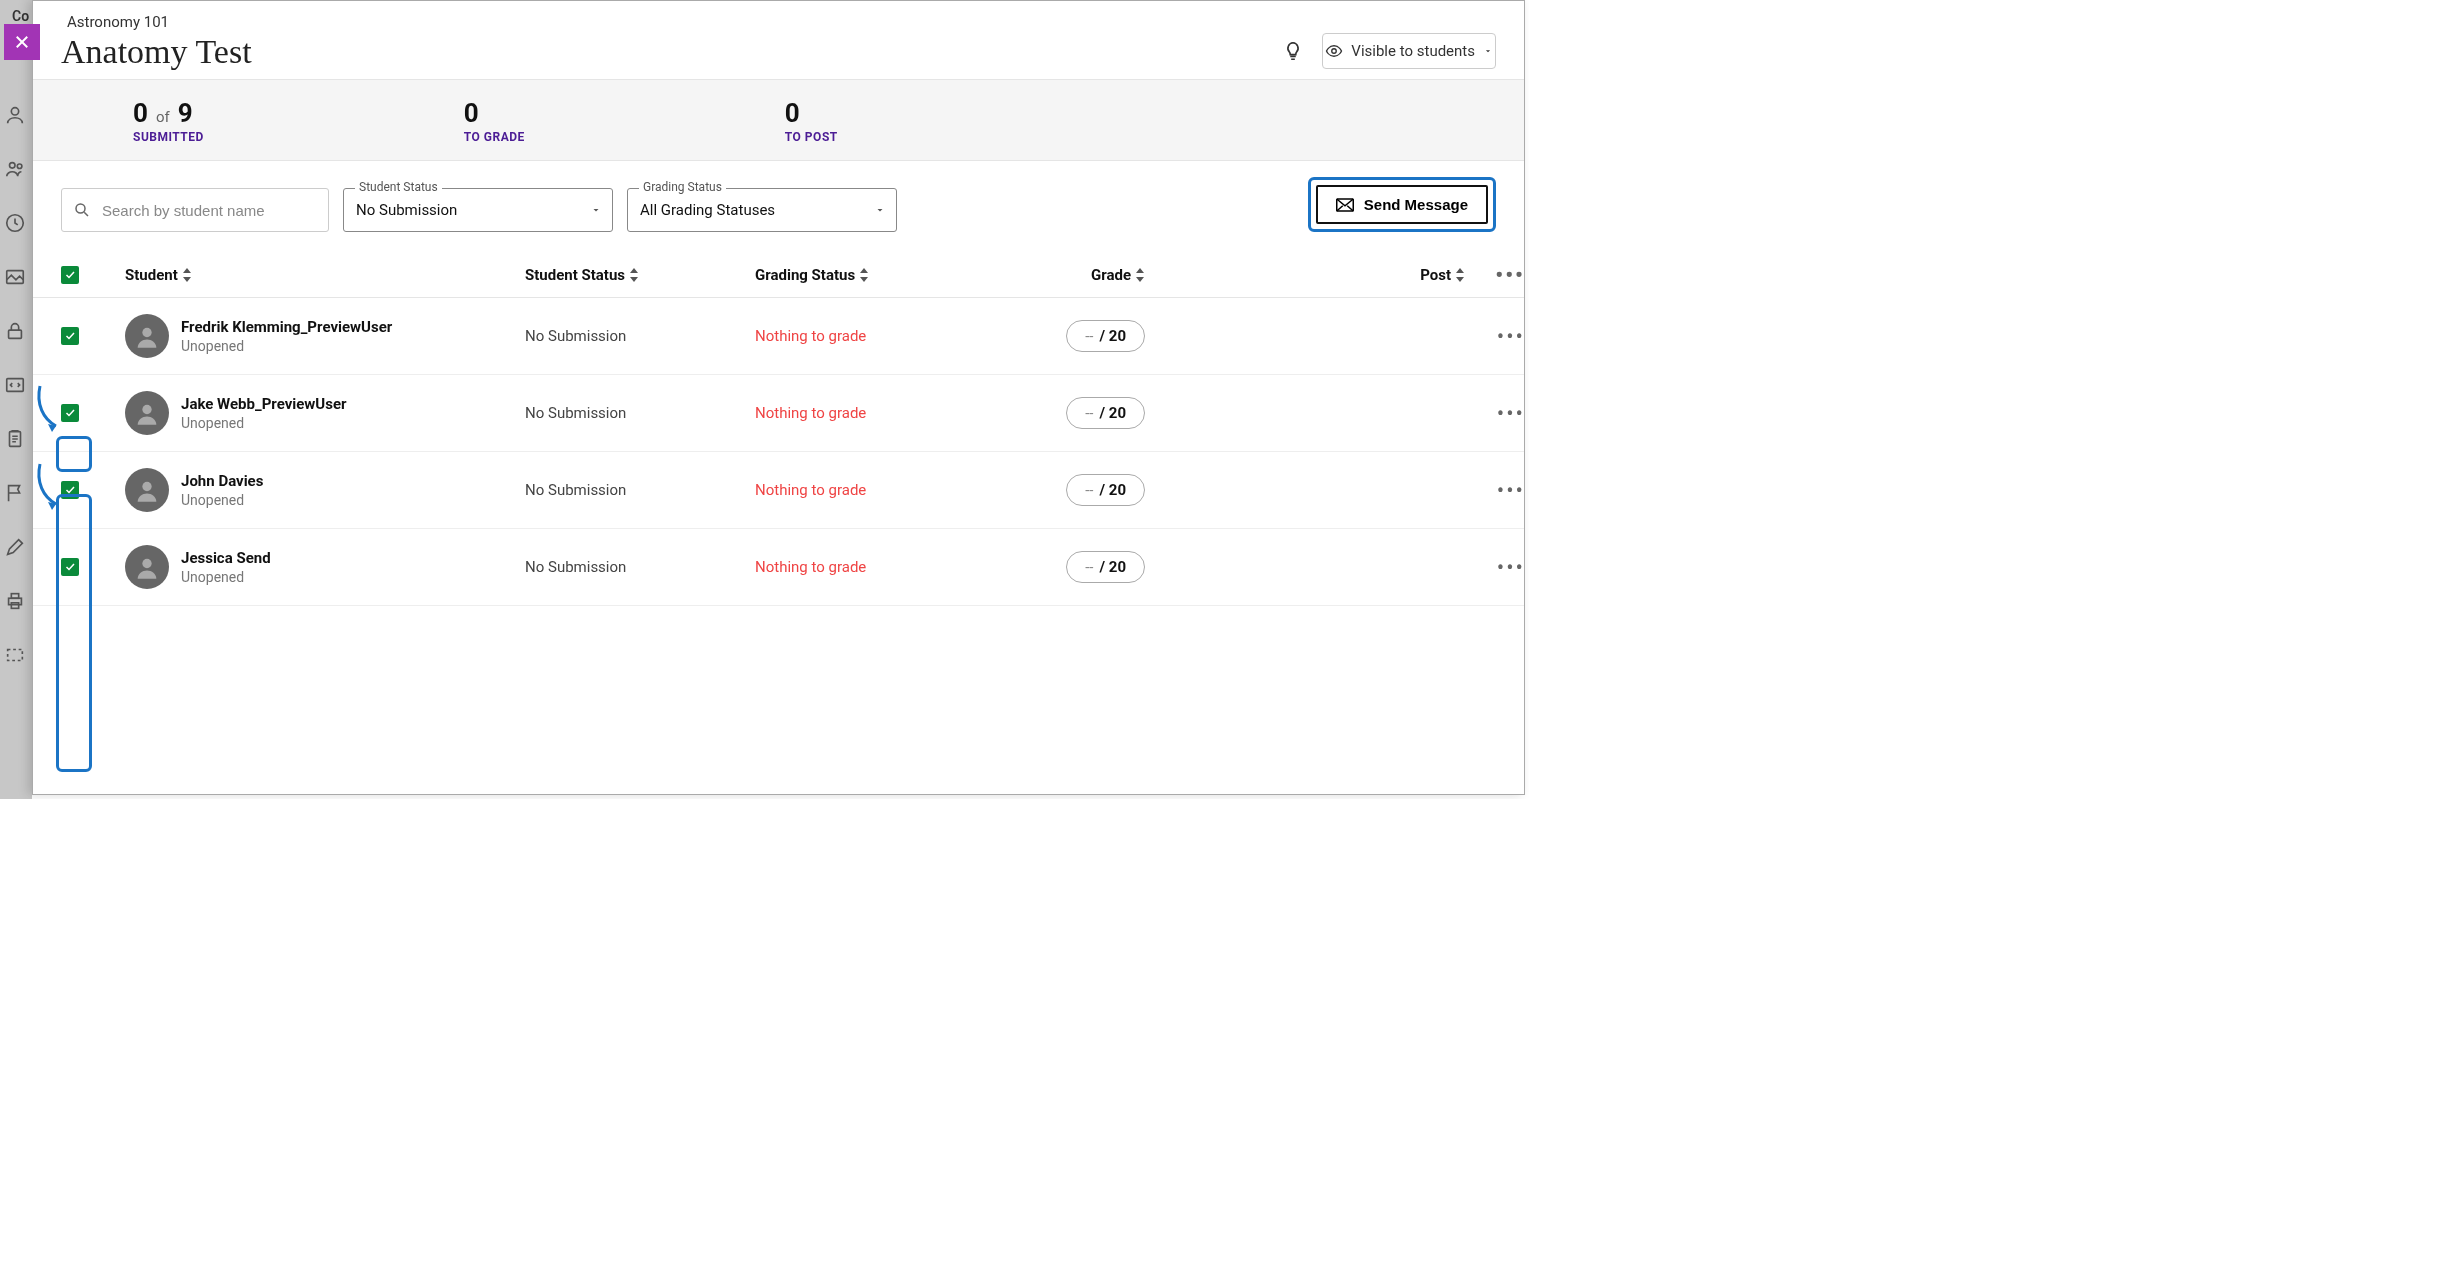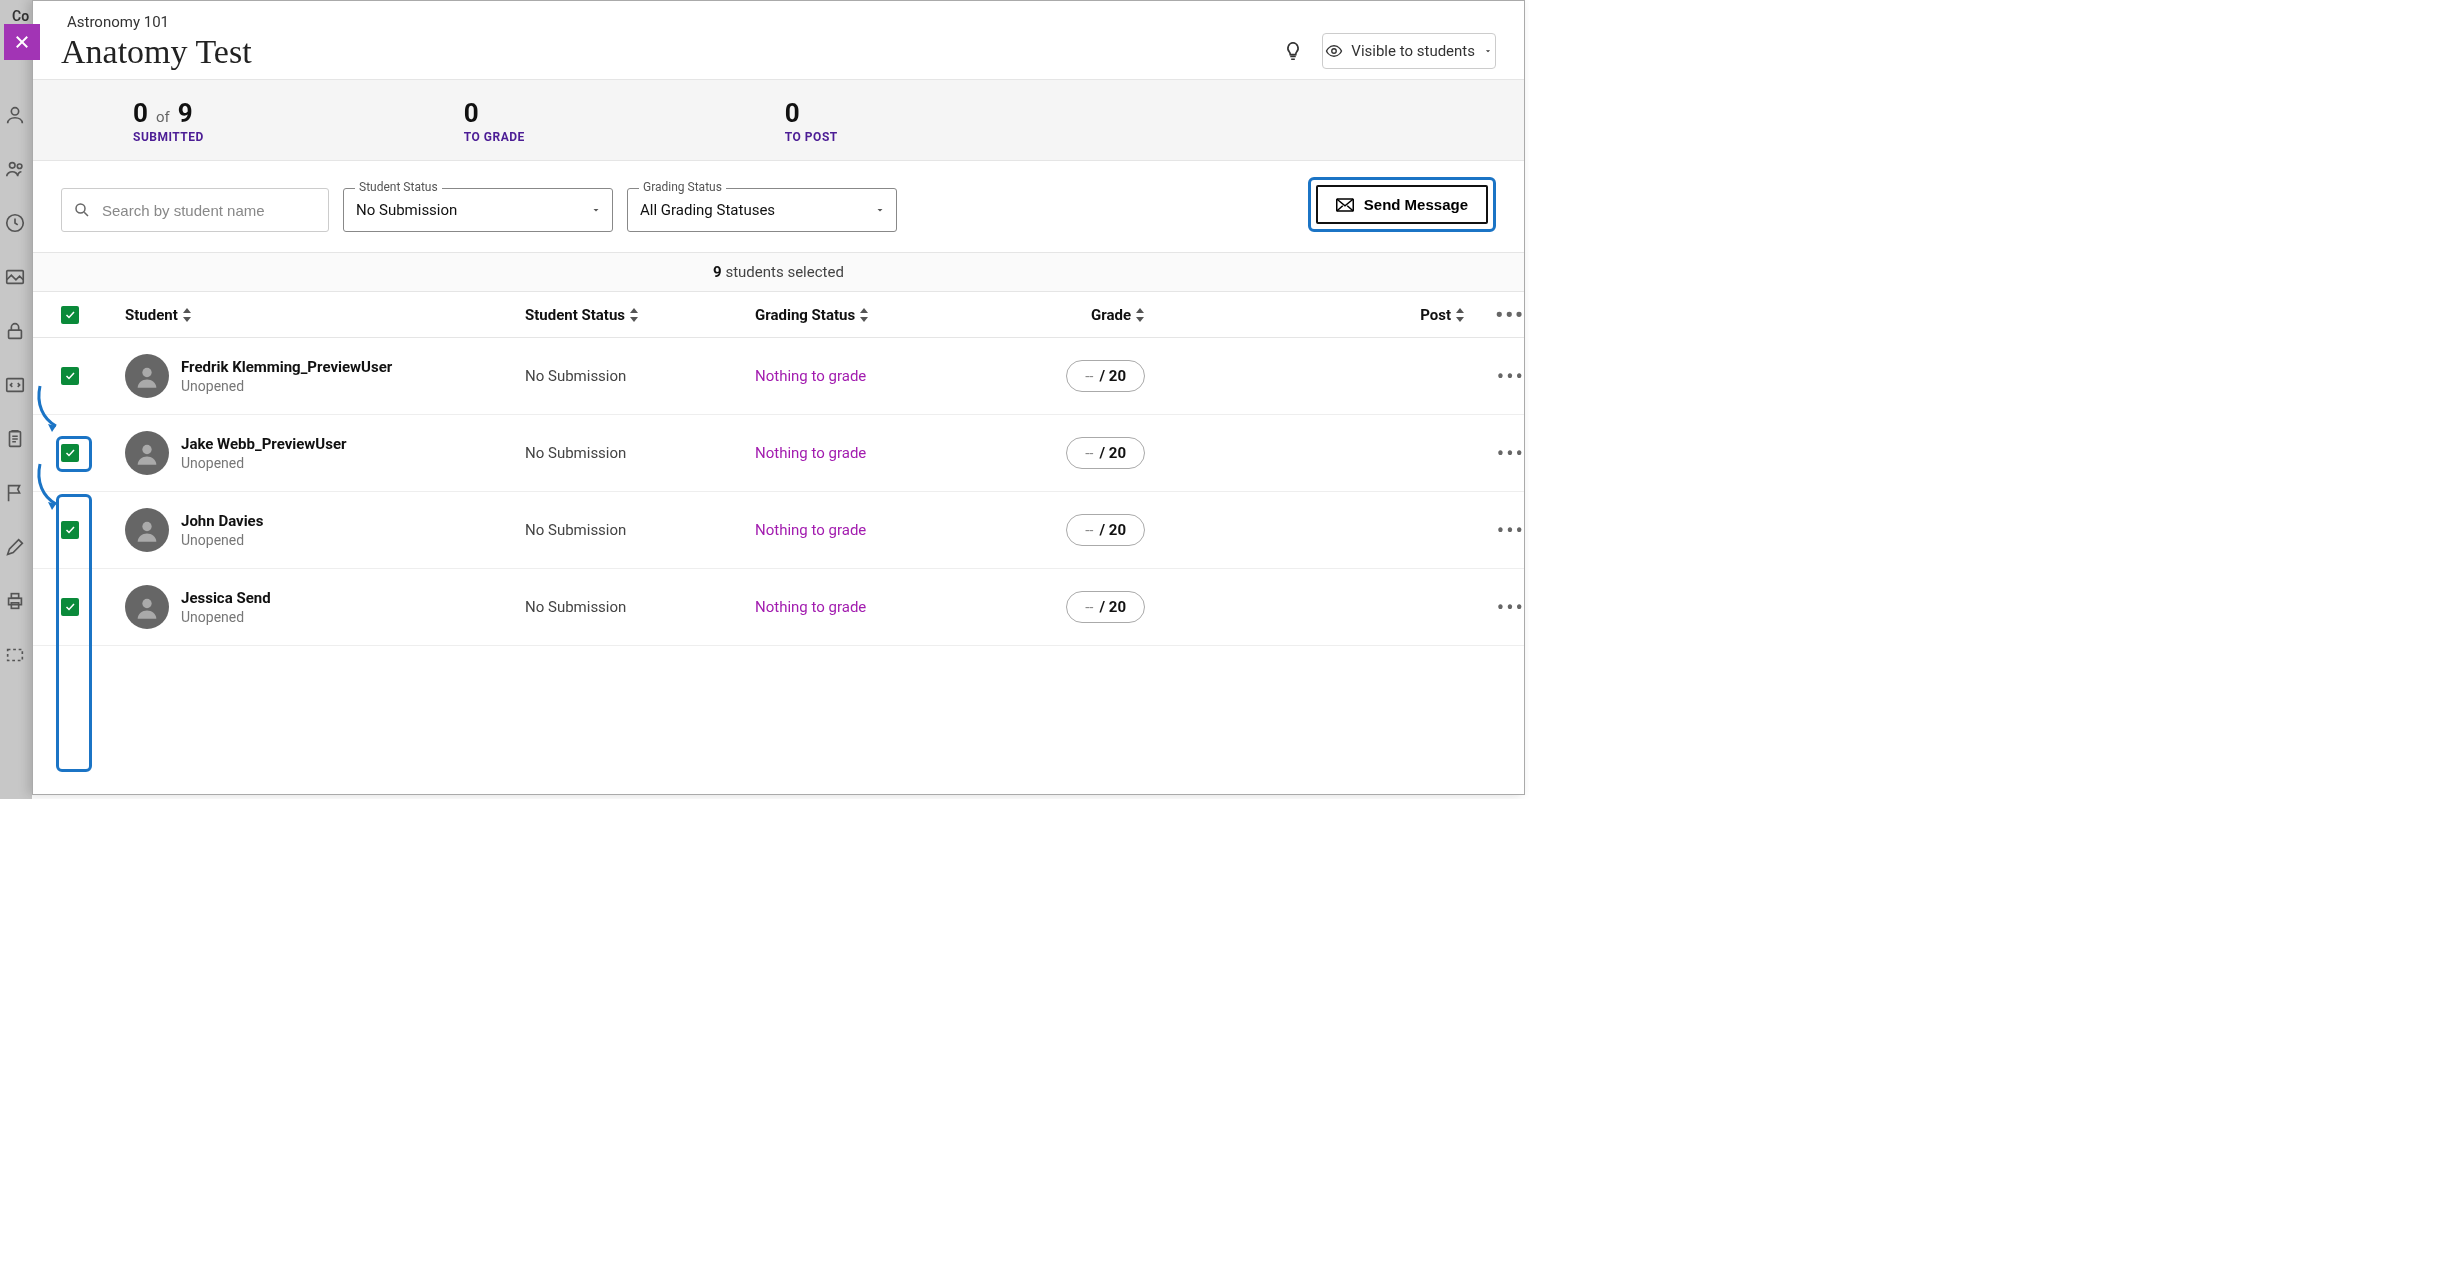--- a/index.html
+++ b/index.html
@@ -215,21 +215,21 @@
     .student-cell { display: flex; align-items: center; gap: 12px; }
     .avatar {
       width: 44px; height: 44px; border-radius: 50%;
       background: #666;
       display:flex; align-items:center; justify-content:center;
     }
     .avatar svg { width: 28px; height: 28px; color: #aaa; }
     .student-name { font-weight: 700; font-size: 15px; color:#111;}
     .student-sub { font-size: 14px; color: #777; margin-top:2px;}
     .cell-text { font-size: 15px; color: #444; }
-    .cell-muted { font-size: 15px; color: #a21caf; }
+    .cell-muted { font-size: 15px; color: #ef4444; }
     .grade-pill {
       border: 1px solid #aaa;
       border-radius: 20px;
       padding: 6px 18px;
       display: inline-flex;
       align-items: baseline;
       gap: 6px;
       font-size: 15px;
       font-weight: 700;
       color: #111;
@@ -411,23 +411,20 @@
       <button class="send-msg-btn">
         <svg class="mail-ic" viewBox="0 0 24 18" fill="none" stroke="currentColor" stroke-width="2">
             <rect x="1" y="1" width="22" height="16" rx="1"></rect>
             <path d="M1 1l11 9L23 1M1 17l8-7M23 17l-8-7"></path>
           </svg>
         <span>Send Message</span>
       </button>
     </div>
   </div>
 
-  <div class="selected-bar">
-    <b>9</b><span> students selected</span>
-  </div>
 
   <div class="table">
     <div class="thead">
       <div>
         <div class="checkbox">
           <svg viewBox="0 0 24 24" fill="none" stroke="currentColor" stroke-width="3">
               <path d="M5 12l5 5L20 6"></path>
             </svg>
         </div>
       </div>

